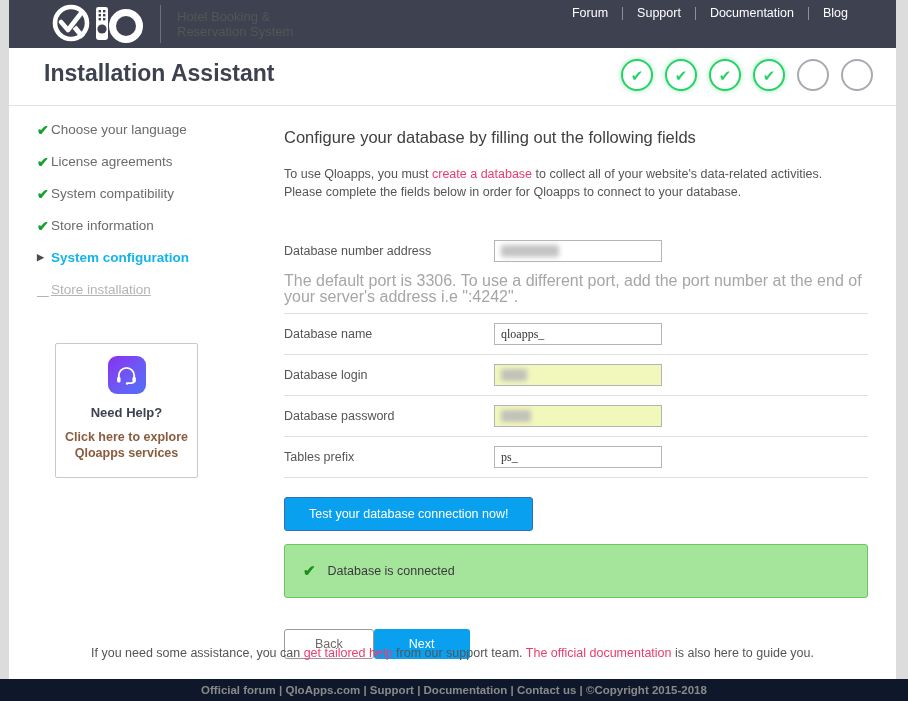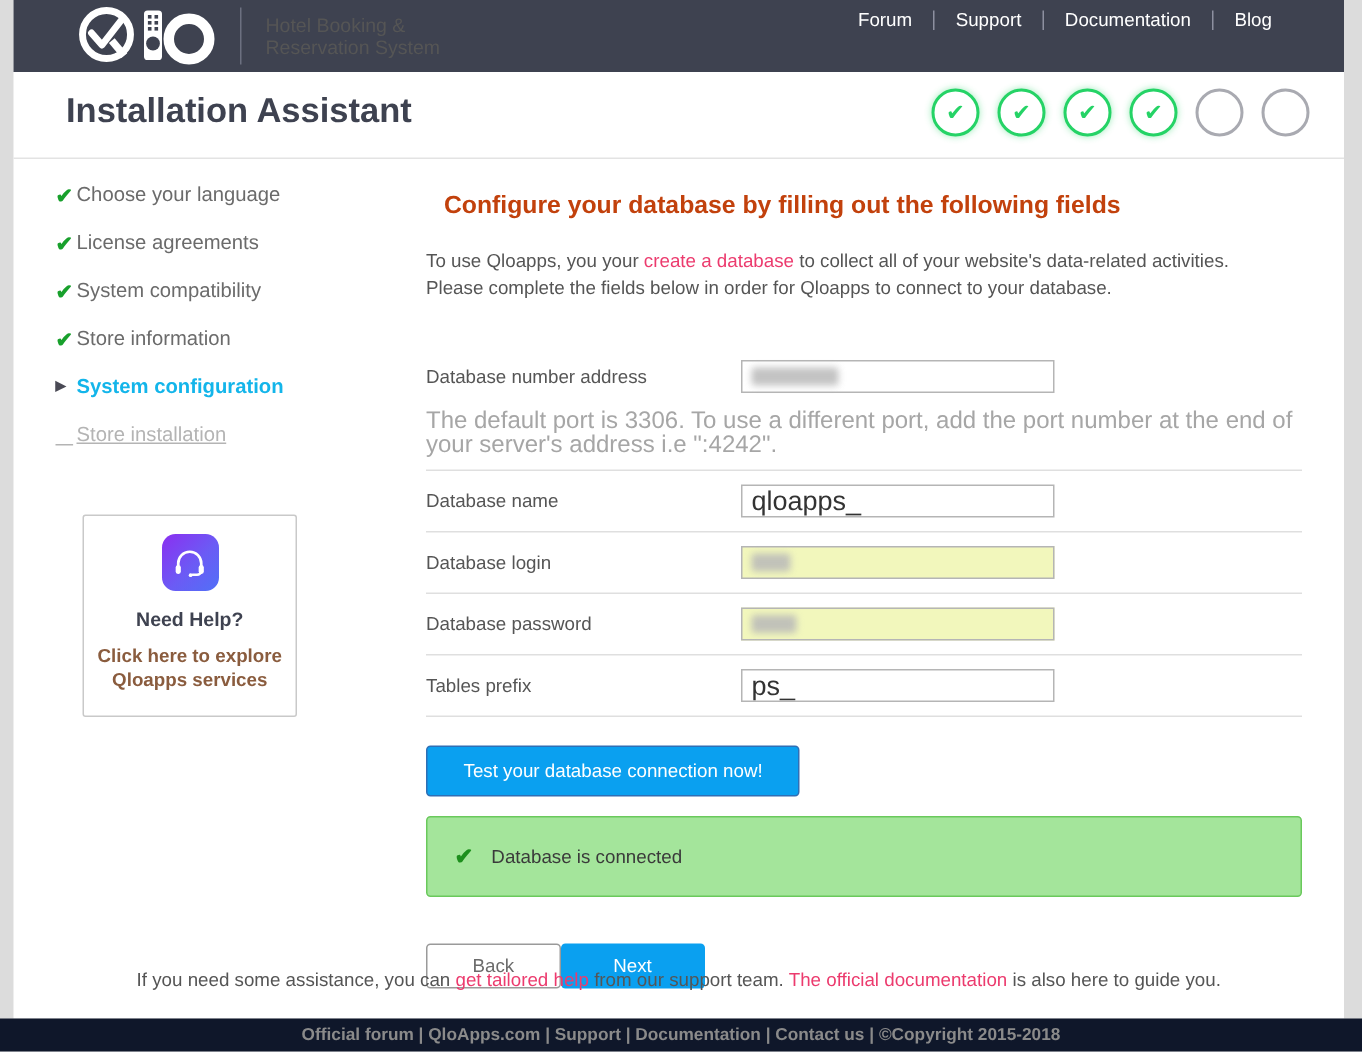--- a/index.html
+++ b/index.html
@@ -188,24 +188,24 @@
     text-decoration: none;
     display: block;
   }
 
   
   .main {
     flex: 1;
     padding: 22px 28px 0 29px;
   }
   .main h2 {
-    margin: 0 12px 19px;
+    margin: 0 0 19px;
     font-size: 16.5px;
-    font-weight: bold;
-    color: #c2410c;
+    font-weight: normal;
+    color: #404040;
   }
   .intro {
     font-size: 12.5px;
     color: #555;
     line-height: 17.5px;
     margin-bottom: 30px;
   }
   .pink {
     color: #ec3b6e;
     text-decoration: none;
@@ -219,27 +219,27 @@
     padding: 0;
   }
   .form-row.nobord { border-bottom: none; }
   .form-label {
     width: 210px;
     flex: none;
     font-size: 12.5px;
     color: #555;
   }
   .field {
-    width: 209px;
+    width: 168px;
     height: 22px;
     border: 1px solid #b5b5b5;
     background: #fff;
     box-sizing: border-box;
-    font-family: Liberation Sans, sans-serif;
-    font-size: 18px;
+    font-family: Liberation Serif, serif;
+    font-size: 12px;
     color: #333;
     padding: 0 6px;
     outline: none;
   }
   .field.autofill { background: #f2f7bc; border-color: #b5b5b5; }
   .blurred {
     position: relative;
   }
   .blur-mask {
     position: absolute;
@@ -442,21 +442,21 @@
           <span>Click here to explore</span><br>
           <span>Qloapps services</span>
         </a>
       </div>
     </div>
 
     <div class="main">
       <h2>Configure your database by filling out the following fields</h2>
 
       <div class="intro">
-        <span>To use Qloapps, you your </span><a class="pink" href="#">create a database</a><span> to collect all of your website's data-related activities.</span><br>
+        <span>To use Qloapps, you must </span><a class="pink" href="#">create a database</a><span> to collect all of your website's data-related activities.</span><br>
         <span>Please complete the fields below in order for Qloapps to connect to your database.</span>
       </div>
 
       
       <div class="form-row nobord">
         <div class="form-label">Database number address</div>
         <div class="blurred">
           <input class="field" type="text" value="" style="">
           <span class="blur-mask" style="width:58px;"></span>
         </div>

